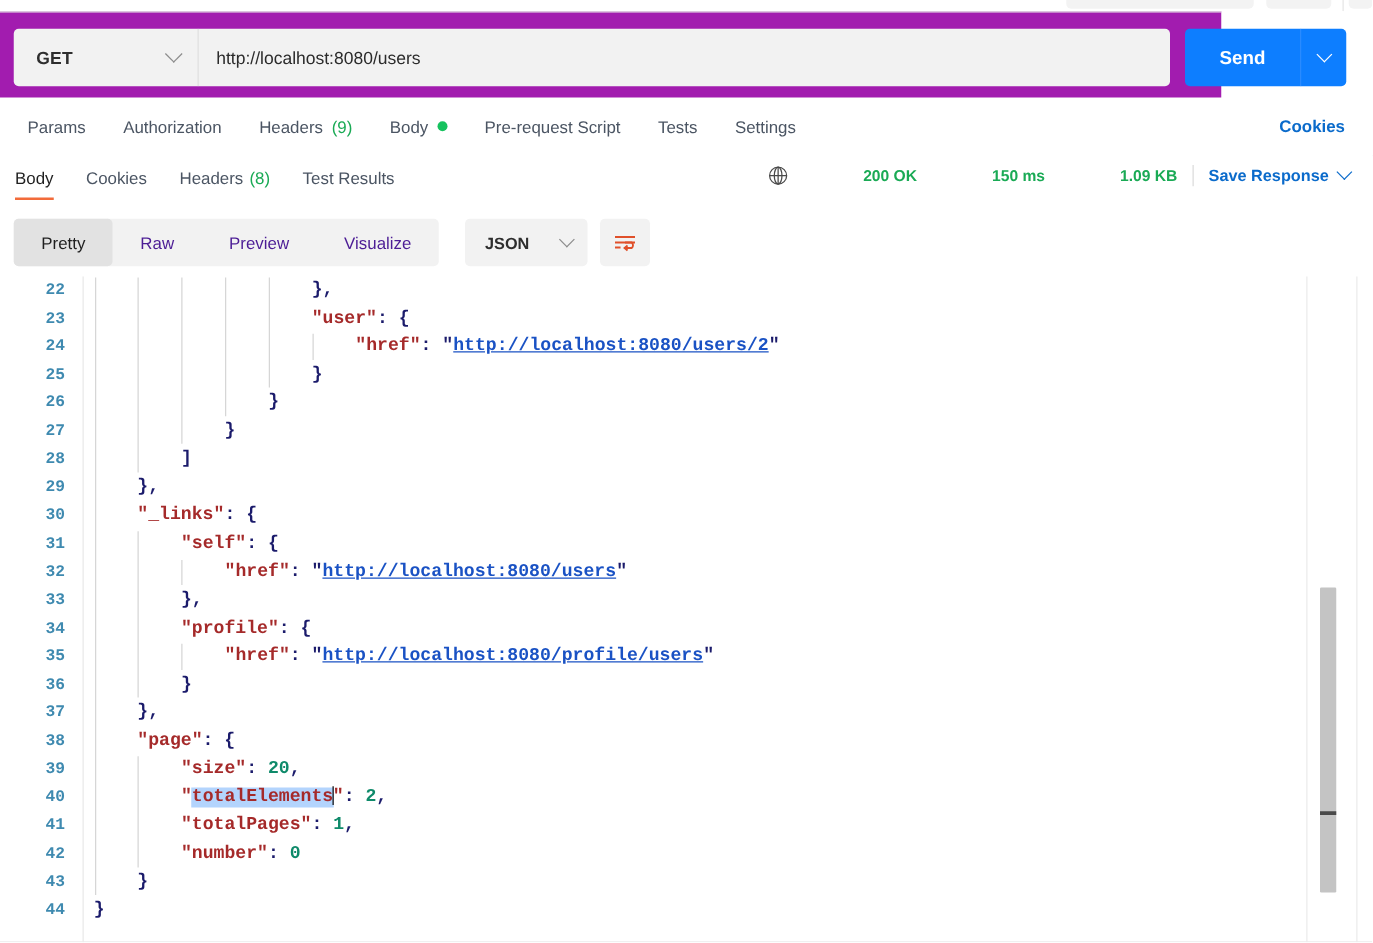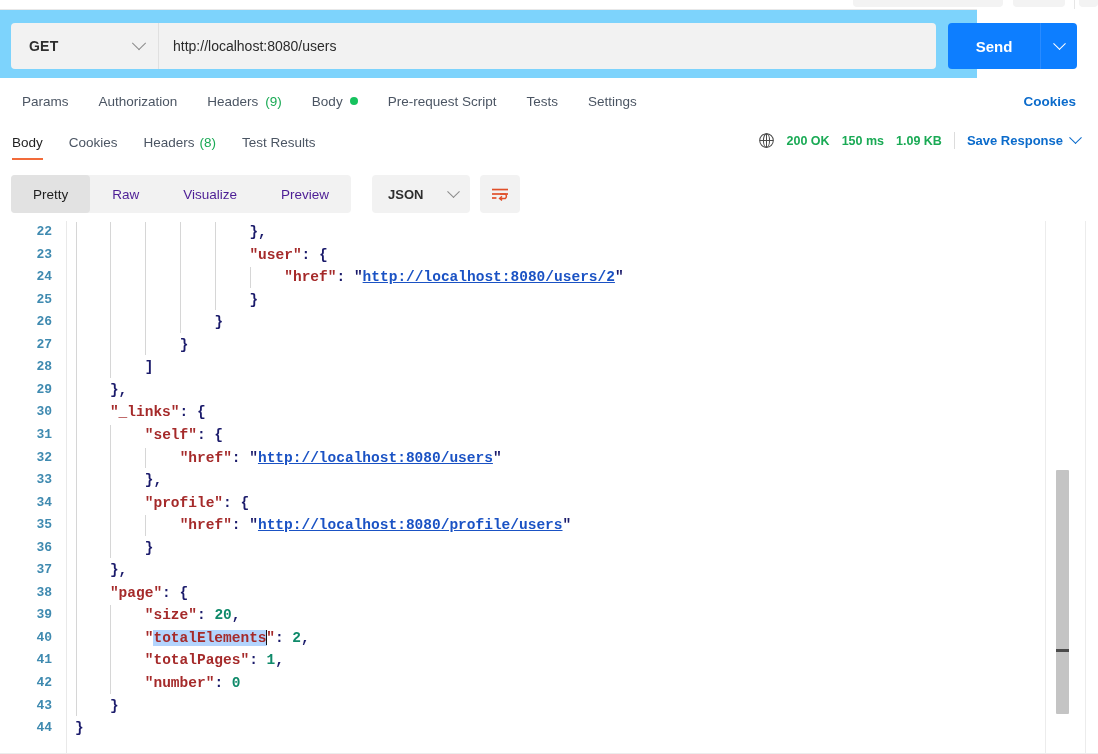--- a/index.html
+++ b/index.html
@@ -14,21 +14,21 @@
   }
   
   #top-chrome{position:absolute;left:0;top:0;width:1098px;height:9px;background:#fff;overflow:hidden;}
   #top-chrome .ghost{position:absolute;top:-7px;height:14px;background:#f3f3f3;border-radius:4px;}
   #top-chrome .g1{left:853px;width:150px;}
   #top-chrome .g2{left:1013px;width:52px;}
   #top-chrome .g3{left:1079px;width:19px;}
   #top-chrome .vline{position:absolute;left:1074px;top:0;width:1px;height:9px;background:#e6e6e6;}
 
   
-  #urlbar-row{position:absolute;left:0;top:9px;width:977px;height:69px;border-top:1px solid #e8e8e8;background:#7dd3fc;}
+  #urlbar-row{position:absolute;left:0;top:9px;width:977px;height:69px;border-top:1px solid #e8e8e8;background:#a21caf;}
   #method-url{position:absolute;left:11px;top:13px;width:925px;height:46px;
     background:#f2f2f2;border-radius:4px;display:flex;align-items:stretch;overflow:hidden;}
   #method-select{width:148px;display:flex;align-items:center;justify-content:space-between;
     padding:0 14px 0 18px;box-sizing:border-box;border-right:1px solid #e0e0e0;cursor:pointer;}
   #method-select .mlabel{font-size:14px;font-weight:bold;color:#2e2e2e;letter-spacing:.2px;}
   .chev{display:inline-block;width:9px;height:9px;border-right:1.6px solid #8c8c8c;
     border-bottom:1.6px solid #8c8c8c;transform:rotate(45deg) translate(-2px,-2px);}
   #url-input{flex:1;display:flex;align-items:center;padding-left:14px;font-size:14px;color:#2b2b2b;cursor:text;}
   #send-btn{position:absolute;left:948px;top:13px;width:129px;height:46px;background:#0d7eff;
     border-radius:4px;display:flex;align-items:stretch;overflow:hidden;cursor:pointer;}
@@ -51,21 +51,21 @@
   
   #resp-tabs{position:absolute;left:0;top:124px;width:1098px;height:43px;background:#fff;display:flex;align-items:flex-start;}
   #resp-tabs .rstab{font-size:13.5px;color:#4b5563;margin-right:26px;padding-top:11px;cursor:pointer;
     display:flex;align-items:center;gap:5px;white-space:nowrap;position:relative;}
   #resp-tabs .rstab:first-child{margin-left:12px;}
   #resp-tabs .rstab.active{color:#1f1f1f;font-weight:normal;}
   #resp-tabs .rstab.active::after{content:"";position:absolute;left:0;right:0;bottom:-10px;height:2.5px;background:#f26b3a;}
   #resp-tabs .rstab .cnt{color:#1aaa55;}
   #status-area{position:absolute;right:18px;top:132px;display:flex;align-items:center;gap:12px;font-size:12.5px;}
   #status-area .globe{width:17px;height:17px;}
-  #status-area .stat{color:#1aaa55;font-weight:bold;}
+  #status-area .stat{color:#1aaa55;font-weight:bold;margin-left:48px;}
   #status-area .divider{width:1px;height:17px;background:#dcdcdc;}
   #save-response{color:#0b6bcb;font-weight:bold;font-size:13px;cursor:pointer;display:flex;align-items:center;gap:8px;}
   #save-response .chev{width:8px;height:8px;border-color:#0b6bcb;border-width:1.6px;}
 
   
   #view-toolbar{position:absolute;left:0;top:167px;width:1098px;height:54px;background:#fff;}
   #seg{position:absolute;left:11px;top:8px;height:38px;background:#f2f2f2;border-radius:4px;display:flex;align-items:stretch;}
   #seg .segbtn{display:flex;align-items:center;padding:0 22px;font-size:13.5px;color:#4c1d95;cursor:pointer;border-radius:4px;}
   #seg .segbtn.active{background:#e2e2e2;color:#1f1f1f;}
   #fmt-select{position:absolute;left:372px;top:8px;height:38px;width:98px;background:#f2f2f2;border-radius:4px;
@@ -192,24 +192,24 @@
 
 <div id="view-toolbar">
   <div id="seg">
     <div class="segbtn active">
       <span>Pretty</span>
     </div>
     <div class="segbtn">
       <span>Raw</span>
     </div>
     <div class="segbtn">
+      <span>Preview</span>
+    </div>
+    <div class="segbtn">
       <span>Visualize</span>
-    </div>
-    <div class="segbtn">
-      <span>Preview</span>
     </div>
   </div>
 
   <div id="fmt-select">
     <span class="flabel">JSON</span>
     <span class="chev"></span>
   </div>
 
   <div id="wrap-btn">
     <svg viewBox="0 0 22 18" width="20" height="16">

